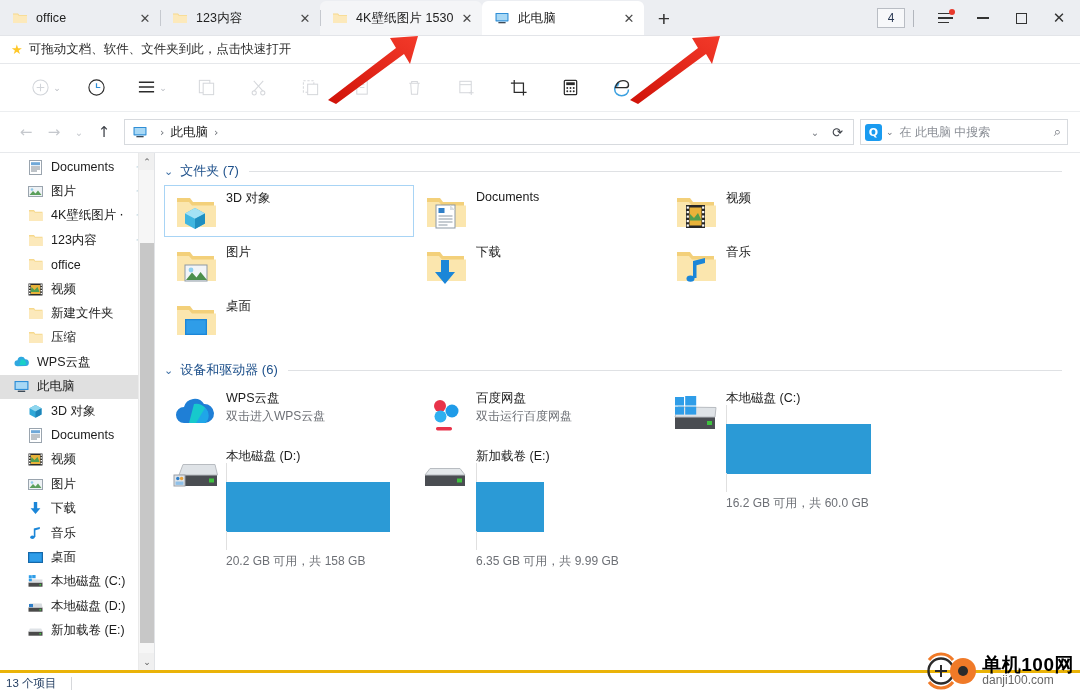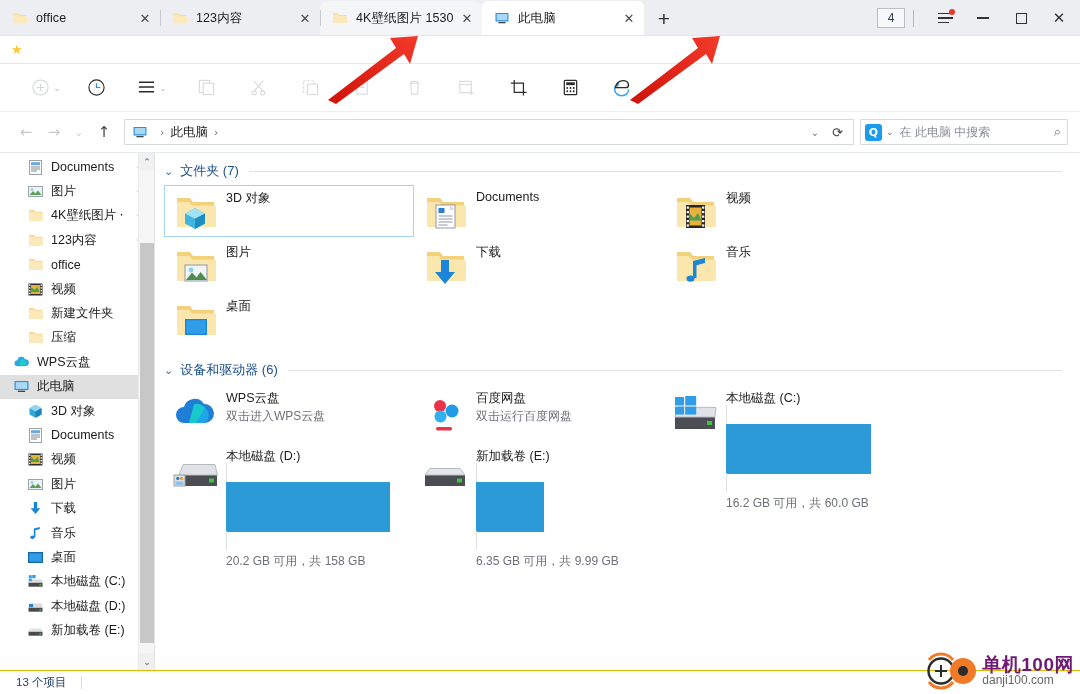--- a/index.html
+++ b/index.html
@@ -218,36 +218,36 @@
   .dinfo { flex: 1; padding-top: 6px; }
   .dname { font-size: 12.5px; color: #1b1b1b; line-height: 15px; }
   .dsub { font-size: 12px; color: #6d7076; line-height: 16px; margin-top: 2px; }
   .bar { width: 190px; height: 14px; background: #e4e4e4; margin-top: 3px; position: relative; border: 1px solid #e0e0e0;}
   .bar > span { display: block; height: 100%; background: #2b9ad6; }
   .dfree { font-size: 12px; color: #6d7076; margin-top: 3px; }
 
   
   .statusbar {
     height: 24px; flex: 0 0 24px;
-    border-top: 1px solid #eab308; background: #fff;
-    display: flex; align-items: center; padding-left: 16px;
+    border-top: 3px solid #eab308; background: #fff;
+    display: flex; align-items: center; padding-left: 6px;
   }
   .stxt { font-size: 11.5px; color: #1f3a5f; }
   .sdiv { width: 1px; height: 13px; background: #d6d8db; margin-left: 14px; }
 
   
   .arrow { position: absolute; pointer-events: none; }
 
   
   .watermark {
     position: absolute; right: 6px; bottom: 4px;
     display: flex; align-items: center; pointer-events: none;
   }
   .wm-text { margin-left: 3px; }
-  .wm-top { font-size: 19px; color: #701a75; font-weight: bold; line-height: 19px; letter-spacing: .5px;}
+  .wm-top { font-size: 19px; color: #000000; font-weight: bold; line-height: 19px; letter-spacing: .5px;}
   .wm-bot { font-size: 12px; color: #666; line-height: 13px; }
 </style>
 </head>
 <body>
 
 <div class="window">
 
   <div class="tabstrip">
     <div class="tabs">
 
@@ -319,20 +319,21 @@
           <span class="max-ico"></span>
         </div>
       <div class="wbtn">
           <span class="close-ico">✕</span>
         </div>
     </div>
   </div>
 
   <div class="favbar">
     <span class="star">★</span>
+    <span class="favtext">可拖动文档、软件、文件夹到此，点击快速打开</span>
   </div>
 
   <div class="toolbar">
     <div class="tb" style="width:44px">
       <span>
         <svg width="19" height="19" viewBox="0 0 20 20">
             <circle cx="10" cy="10" r="8" fill="none" stroke="#d2d5da" stroke-width="1.1"></circle>
             <path d="M10 6v8M6 10h8" stroke="#d2d5da" stroke-width="1.1"></path>
           </svg>
       </span>

